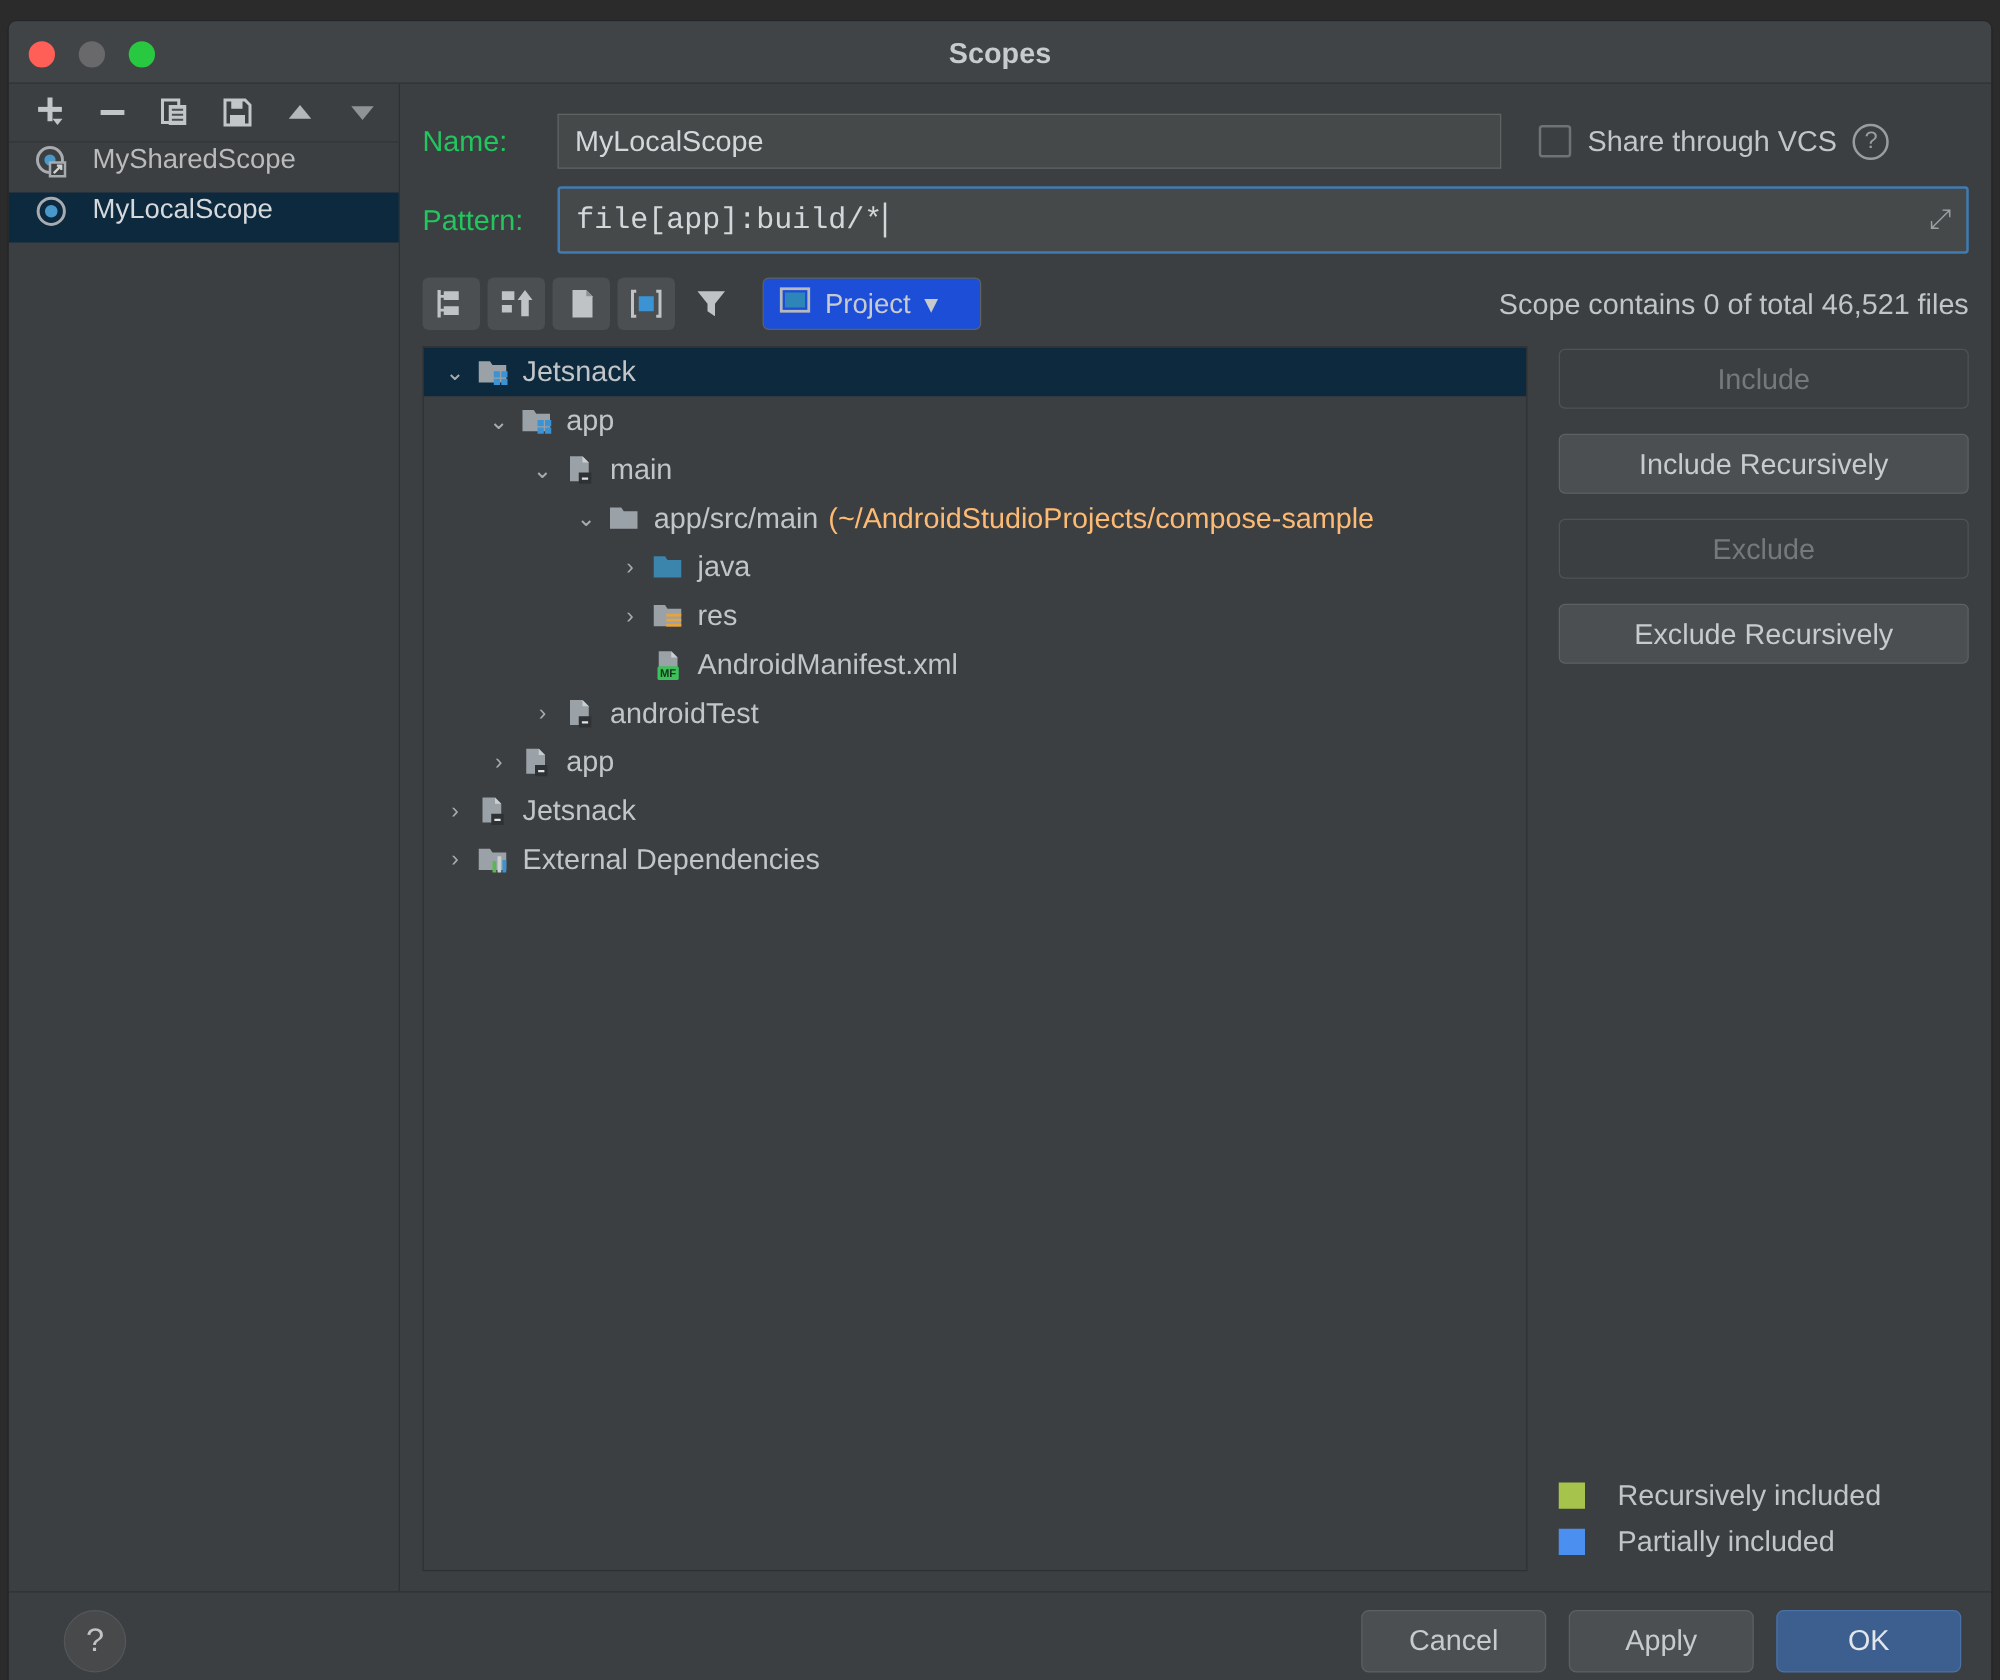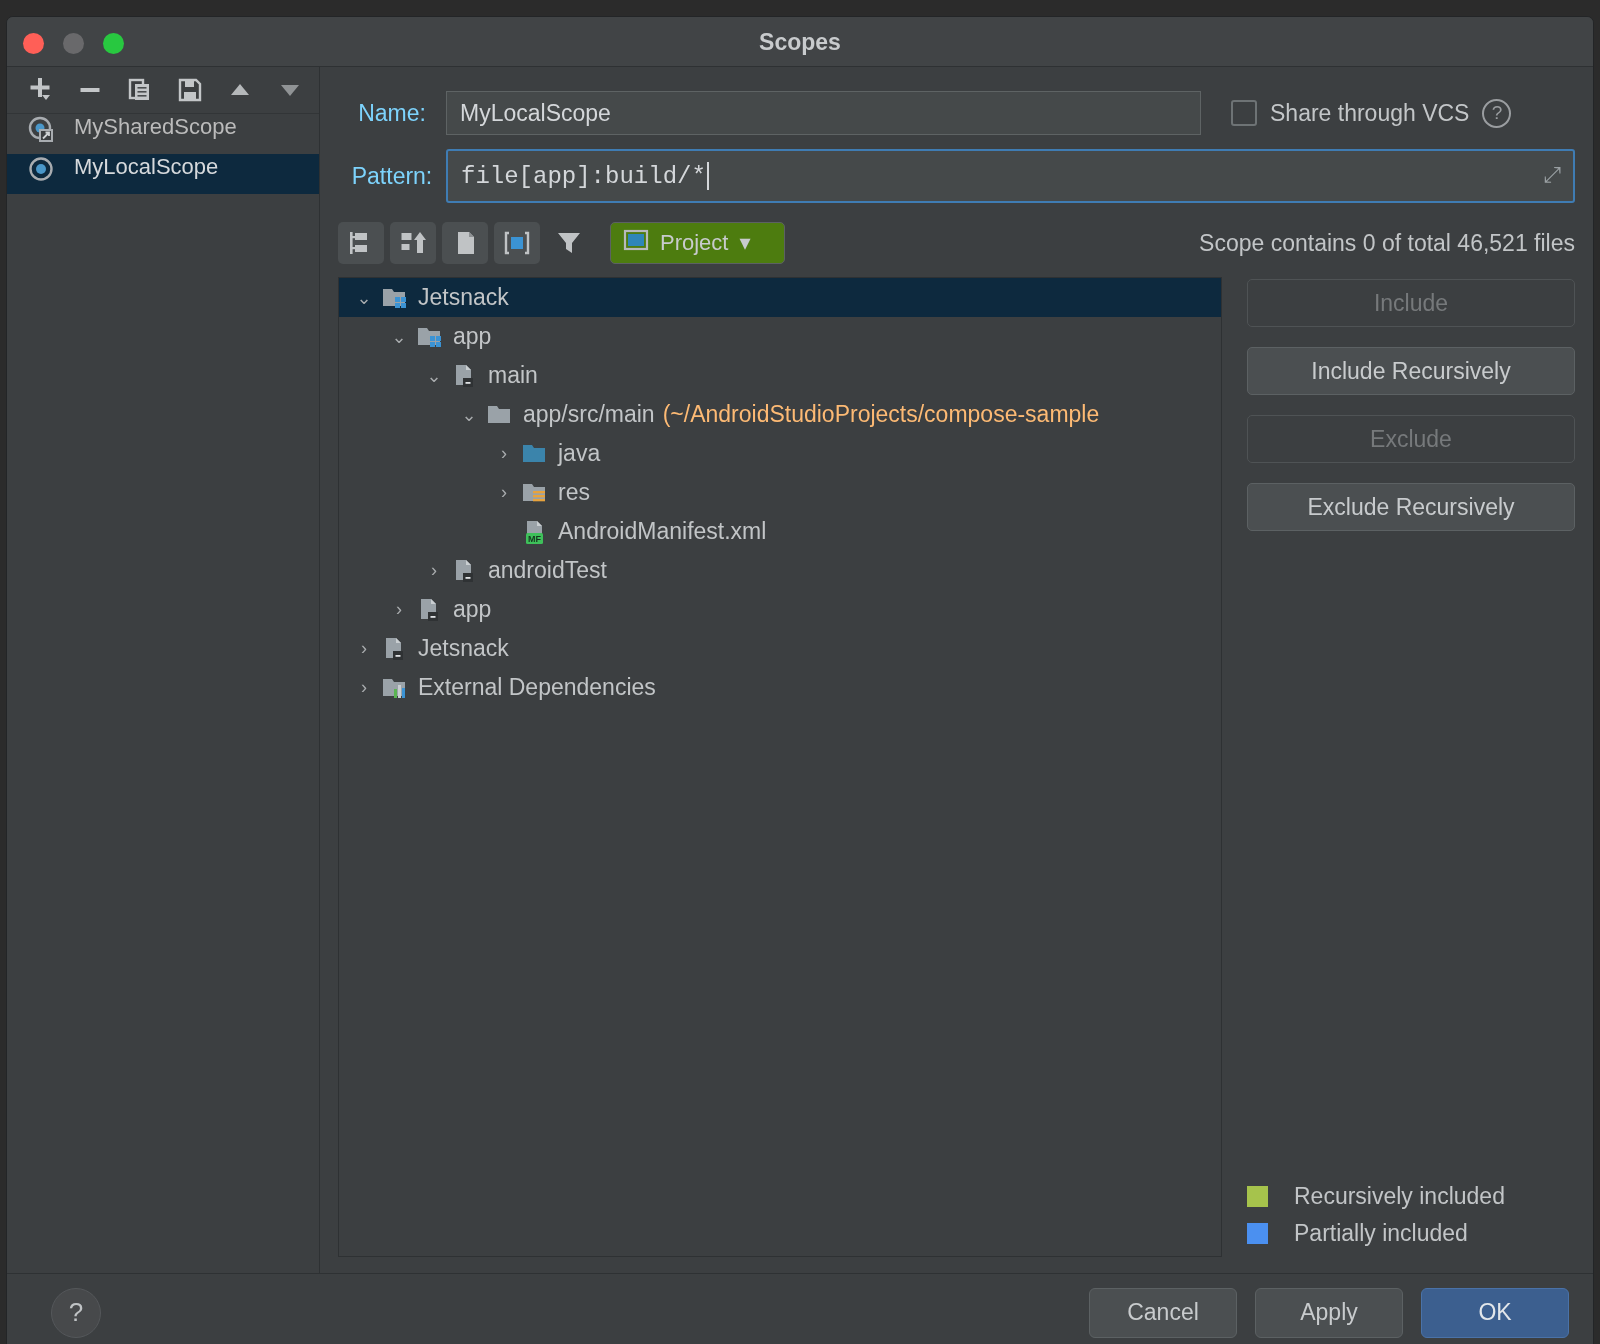--- a/index.html
+++ b/index.html
@@ -58,21 +58,21 @@
   .scope-list { flex: 1 1 auto; }
   .scope-item {
     height: 40px; display: flex; align-items: flex-start;
     padding-left: 19px; gap: 9px;
     color: #bbbbbb; font-size: 22px;
   }
   .scope-item.sel { background: #0d293e; color: #d6d9dc; }
   
   .main { flex: 1 1 auto; display: flex; flex-direction: column; min-width: 0; padding: 0 18px; }
   .row-name { display: flex; align-items: center; margin-top: 24px; height: 44px; }
-  .lbl { color: #7dd3fc; font-size: 23px; text-align: center; }
+  .lbl { color: #22c55e; font-size: 23px; }
   .lbl-name { width: 108px; }
   .name-input {
     flex: 0 0 auto; width: 755px; height: 44px;
     background: #45494a; border: 1px solid #5e6364;
     color: #d4d7da; font-size: 23px;
     padding: 0 13px; line-height: 42px;
     font-family: "Liberation Sans", sans-serif;
   }
   .vcs-wrap { display: flex; align-items: center; gap: 13px; margin-left: 30px; }
   .cbox {
@@ -105,21 +105,21 @@
   .tree-toolbar { display: flex; align-items: center; margin-top: 16px; height: 48px; }
   .tt-btn {
     width: 46px; height: 42px; margin-right: 6px;
     display: flex; align-items: center; justify-content: center;
     background: #4b4f51; border-radius: 5px;
   }
   .tt-btn.flat { background: transparent; }
   .tt-btn.active { background: #4b4f51; }
   .proj-combo {
     margin-left: 12px; height: 42px; min-width: 175px;
-    background: #4d7c0f; border: 1px solid #5c6163; border-radius: 5px;
+    background: #1d4ed8; border: 1px solid #5c6163; border-radius: 5px;
     display: flex; align-items: center; gap: 11px; padding: 0 12px;
     color: #c8cbcd; font-size: 22px; text-align: right;
   }
   .scope-count {
     margin-left: auto; color: #c2c5c7; font-size: 23px;
   }
   
   .content { flex: 1 1 auto; display: flex; margin-top: 10px; min-height: 0; padding-bottom: 16px; }
   .tree-panel {
     flex: 0 0 884px; width: 884px;

